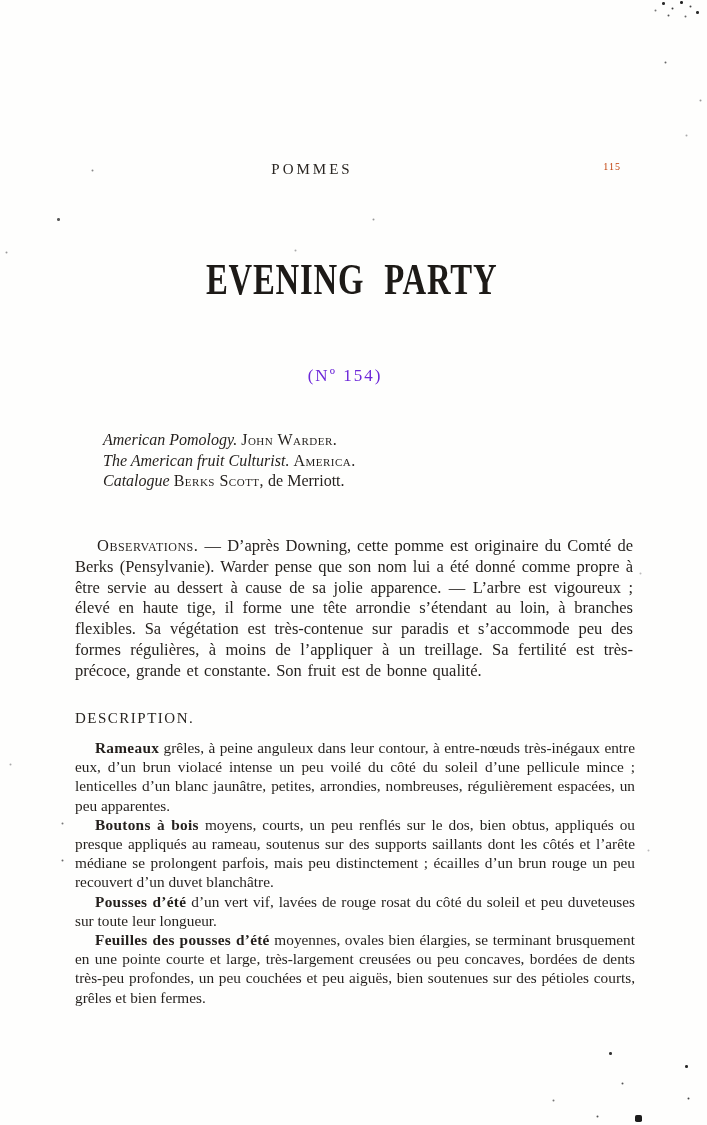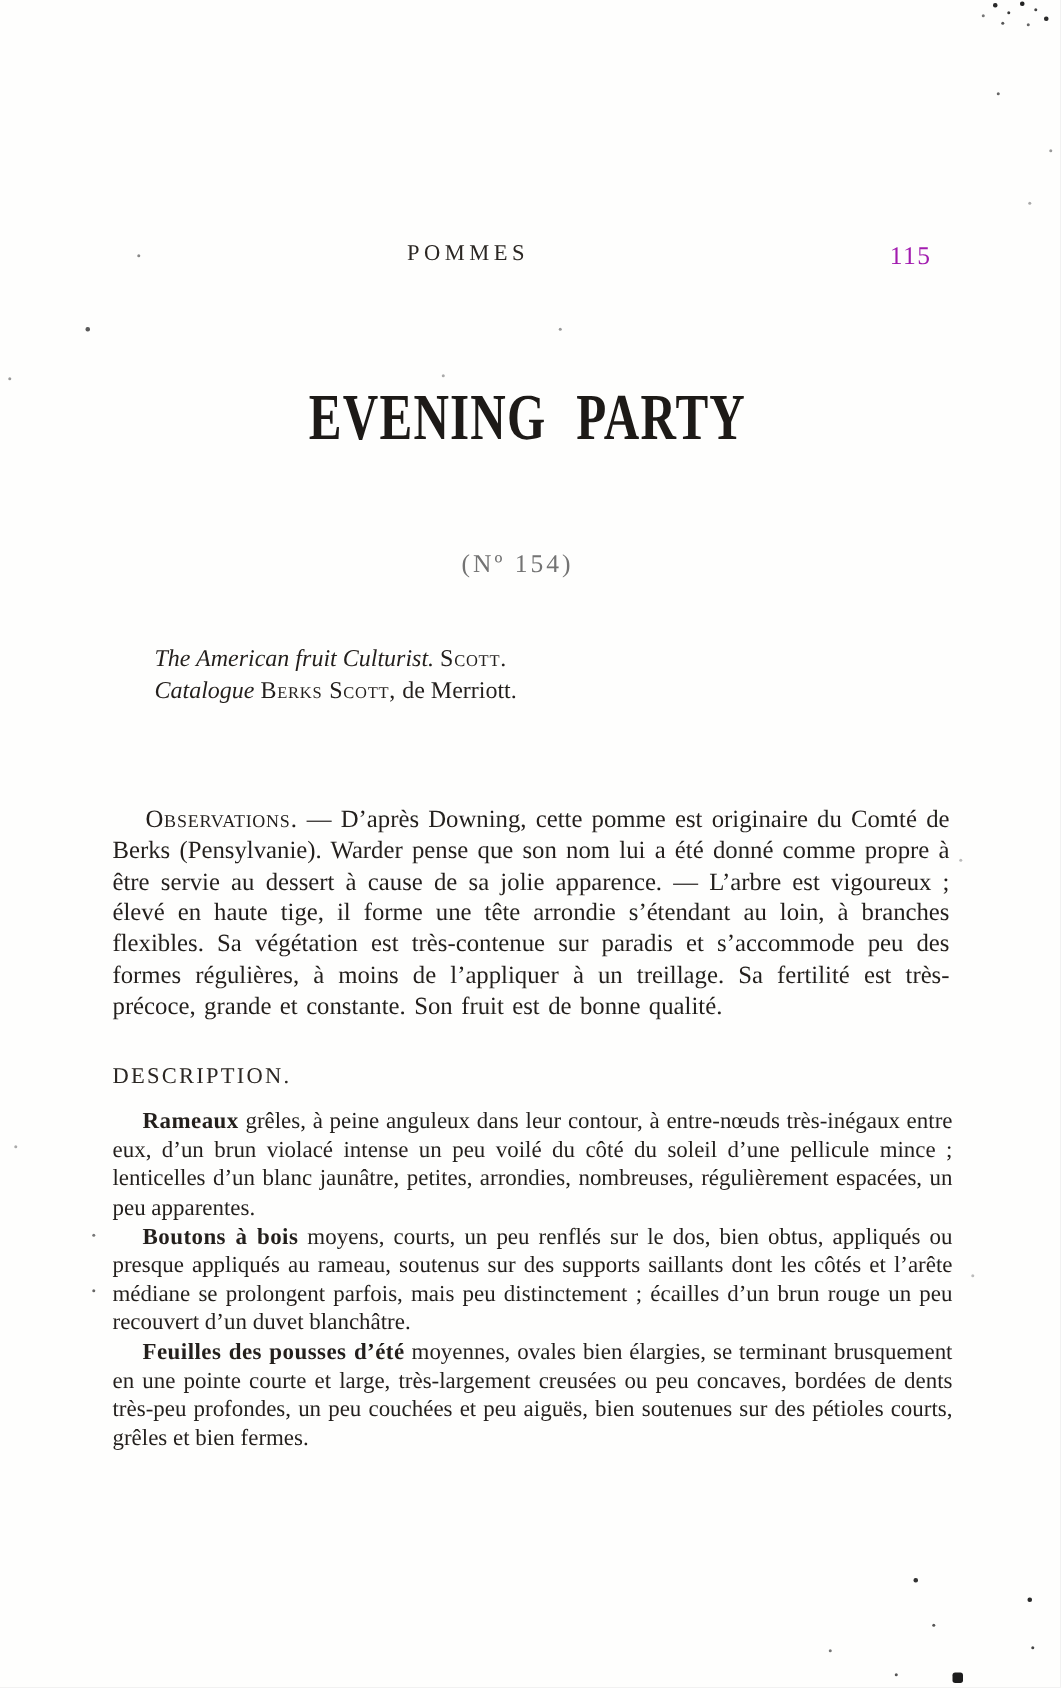--- a/index.html
+++ b/index.html
@@ -23,23 +23,23 @@
     left: 237px; top: 0;
     transform: translateX(-50%);
     left: 237px; 
     font-size: 15px;
     letter-spacing: 3px;
     color: #2a2622;
   }
   .page-number {
     position: absolute;
     right: 12px; top: 0;
-    font-size: 17px;
+    font-size: 10px;
     letter-spacing: 1px;
-    color: #a21caf;
+    color: #c2410c;
   }
   .variety-title {
     position: absolute;
     top: 254px; left: 0;
     width: 707px;
     margin: 0;
     text-align: center;
     font-size: 42px;
     font-weight: 700;
     letter-spacing: 1px;
@@ -49,21 +49,21 @@
     white-space: nowrap;
     color: #1d1a17;
   }
   .variety-number {
     position: absolute;
     top: 366px; left: 0;
     width: 690px;
     text-align: center;
     font-size: 17px;
     letter-spacing: 2px;
-    color: #737373;
+    color: #6d28d9;
   }
   .references {
     position: absolute;
     top: 430px; left: 103px;
     width: 520px;
     font-size: 16px;
     line-height: 20.5px;
   }
   .ref-title { font-style: italic; }
   .ref-author { font-variant: small-caps; letter-spacing: 0.5px; }
@@ -149,36 +149,42 @@
     <span class="running-title">POMMES</span>
     <span class="page-number">115</span>
   </div>
 
   <h1 class="variety-title">EVENING PARTY</h1>
 
   <div class="variety-number">(Nº 154)</div>
 
   <div class="references">
     <div class="ref">
+      <span class="ref-title">American Pomology.</span>
+      <span class="ref-author">John Warder.</span>
+      <span class="ref-suffix"></span>
+    </div>
+    <div class="ref">
       <span class="ref-title">The American fruit Culturist.</span>
-      <span class="ref-author">Scott.</span>
+      <span class="ref-author">America.</span>
       <span class="ref-suffix"></span>
     </div>
     <div class="ref">
       <span class="ref-title">Catalogue</span>
       <span class="ref-author">Berks Scott,</span>
       <span class="ref-suffix">de Merriott.</span>
     </div>
   </div>
 
   <p class="observations"><span class="lead-sc">Observations.</span><span> — D’après Downing, cette pomme est originaire du Comté de Berks (Pensylvanie). Warder pense que son nom lui a été donné comme propre à être servie au dessert à cause de sa jolie apparence. — L’arbre est vigoureux ; élevé en haute tige, il forme une tête arrondie s’étendant au loin, à branches flexibles. Sa végétation est très-contenue sur paradis et s’accommode peu des formes régulières, à moins de l’appliquer à un treillage. Sa fertilité est très-précoce, grande et constante. Son fruit est de bonne qualité.</span></p>
 
   <div class="desc-heading">DESCRIPTION.</div>
 
   <div class="description">
     <p><span class="lead-bold">Rameaux</span><span> grêles, à peine anguleux dans leur contour, à entre-nœuds très-inégaux entre eux, d’un brun violacé intense un peu voilé du côté du soleil d’une pellicule mince ; lenticelles d’un blanc jaunâtre, petites, arrondies, nombreuses, régulièrement espacées, un peu apparentes.</span></p>
     <p><span class="lead-bold">Boutons à bois</span><span> moyens, courts, un peu renflés sur le dos, bien obtus, appliqués ou presque appliqués au rameau, soutenus sur des supports saillants dont les côtés et l’arête médiane se prolongent parfois, mais peu distinctement ; écailles d’un brun rouge un peu recouvert d’un duvet blanchâtre.</span></p>
+    <p><span class="lead-bold">Pousses d’été</span><span> d’un vert vif, lavées de rouge rosat du côté du soleil et peu duveteuses sur toute leur longueur.</span></p>
     <p><span class="lead-bold">Feuilles des pousses d’été</span><span> moyennes, ovales bien élargies, se terminant brusquement en une pointe courte et large, très-largement creusées ou peu concaves, bordées de dents très-peu profondes, un peu couchées et peu aiguës, bien soutenues sur des pétioles courts, grêles et bien fermes.</span></p>
   </div>
 
   <div class="specks"></div>
 
 </div>
 
 </body></html>

